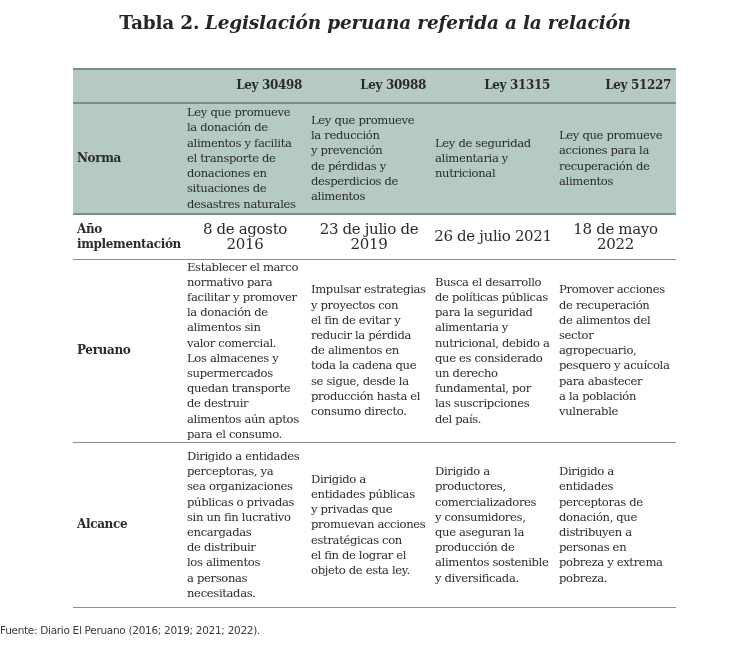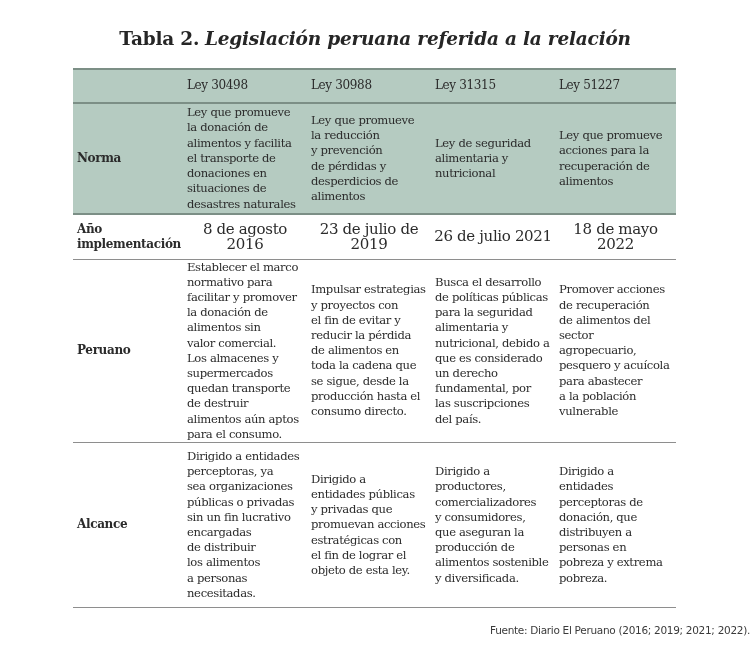--- a/index.html
+++ b/index.html
@@ -19,21 +19,20 @@
       position: absolute;
       top: 10px;
       left: 0;
       width: 750px;
       text-align: center;
       font-family: "DejaVu Serif", serif;
       font-size: 18.5px;
       line-height: 25px;
       color: #262626;
       letter-spacing: -0.2px;
-      margin-top: 16px;
     }
     .title .lead { font-weight: bold; }
     .title .rest { font-weight: bold; font-style: italic; }
 
     table.leg {
       position: absolute;
       top: 68px;
       left: 73px;
       width: 603px;
       border-collapse: collapse;
@@ -49,21 +48,21 @@
     table.leg col.c2 { width: 124px; }
     table.leg col.c3 { width: 124px; }
     table.leg col.c4 { width: 121px; }
 
     table.leg td, table.leg th {
       padding: 0 5px 0 4px;
       vertical-align: middle;
       text-align: left;
     }
     tr.head { background: #b5cbc1; height: 34px; border-top: 2px solid #7c8f86; border-bottom: 2px solid #7c8f86; }
-    tr.head th { text-align: left; font-weight: normal; font-size: 12px; }
+    tr.head th { text-align: right; font-weight: bold; font-size: 12px; }
     tr.norma { background: #b5cbc1; height: 111px; border-bottom: 2px solid #7c8f86; }
     tr.anio { height: 45px; border-bottom: 1.5px solid #8e8e8e; }
     tr.obj { height: 181px; border-bottom: 1.5px solid #8e8e8e; }
     tr.alc { height: 165px; border-bottom: 1.5px solid #8e8e8e; }
 
     td.rowlabel {
       text-align: center;
       font-weight: bold;
       font-size: 12px;
       line-height: 15px;
@@ -71,21 +70,21 @@
     }
     tr.anio td.val { text-align: center; font-size: 15px; padding: 0 2px; }
 
     .cell-text { white-space: pre-line; display: block; }
 
     .source {
       position: absolute;
       top: 624px;
       left: 0;
       width: 750px;
-      text-align: right;
+      text-align: left;
       font-family: "DejaVu Sans", "Liberation Sans", sans-serif;
       font-size: 10.5px;
       color: #3a3a3a;
       letter-spacing: -0.3px;
     }
   </style>
 </head>
 <body>
 
 <div class="title">

